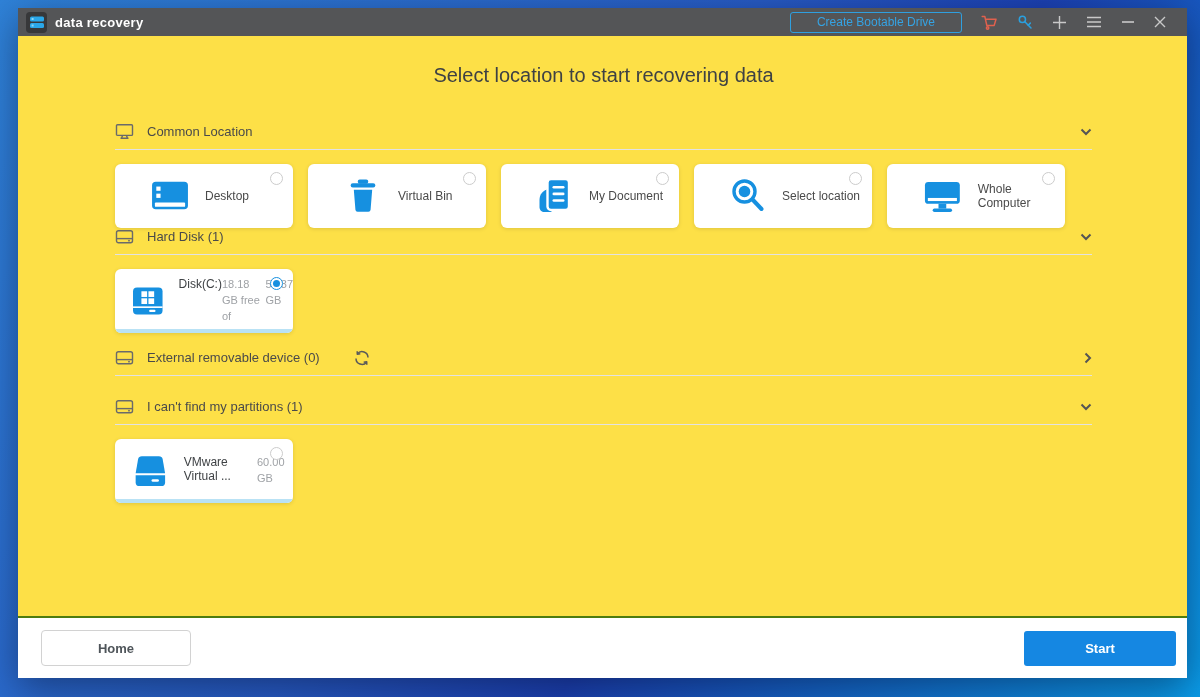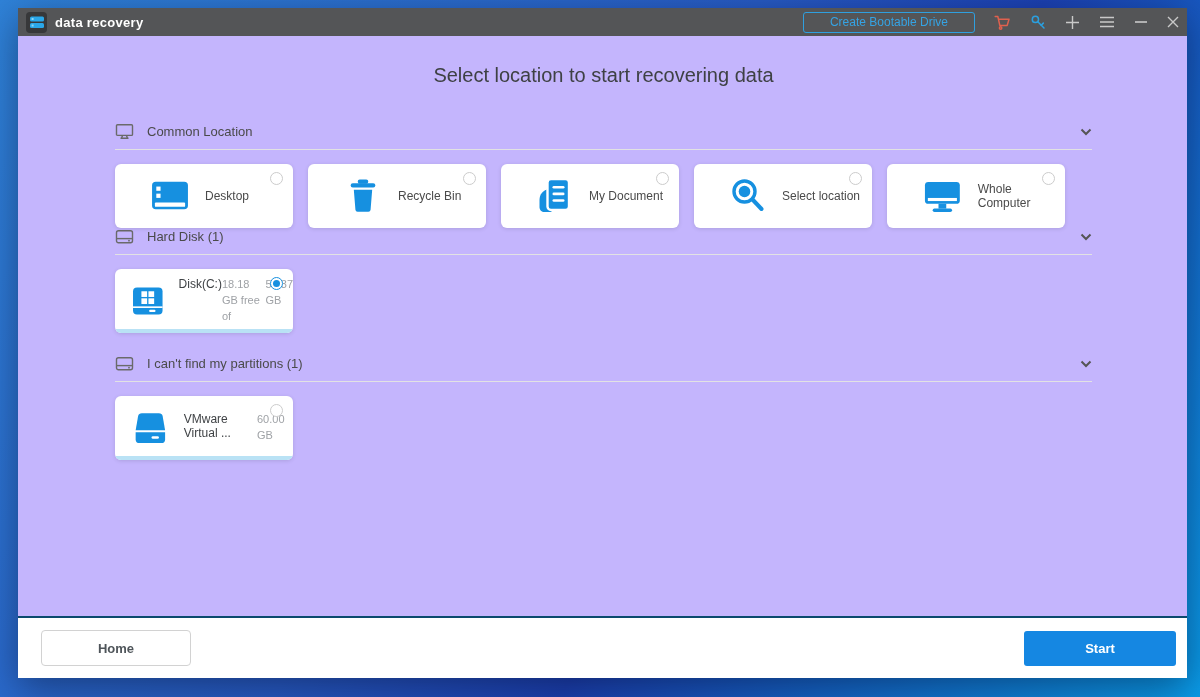--- a/index.html
+++ b/index.html
@@ -3,30 +3,30 @@
 <meta charset="utf-8">
 <style>
   * { margin:0; padding:0; box-sizing:border-box; }
   html,body { width:1200px; height:697px; overflow:hidden; font-family:"Liberation Sans",sans-serif; }
   body { background: linear-gradient(125deg,#2f82d8 0%,#275bc4 45%,#1c41b2 62%,#0a9be7 100%); position:relative; }
 
   .window { position:absolute; left:18px; top:8px; width:1169px; height:670px;
             display:flex; flex-direction:column; box-shadow:0 10px 35px rgba(0,0,20,.4); }
 
   
-  .titlebar { height:28px; background:#545557; display:flex; align-items:center; padding:0 8px 0 8px; flex:0 0 auto; }
+  .titlebar { height:28px; background:#545557; display:flex; align-items:center; padding:0 21px 0 8px; flex:0 0 auto; }
   .logo { width:21px; height:21px; background:#37383a; border-radius:4px; display:flex; align-items:center; justify-content:center; margin-right:8px; }
   .app-name { color:#ffffff; font-weight:bold; font-size:13px; letter-spacing:.3px; }
   .tb-right { margin-left:auto; display:flex; align-items:center; gap:19px; }
   .cbd-btn { background:transparent; border:1px solid #2f9fdf; color:#35a3e3; font-size:12px;
              border-radius:3px; height:21px; padding:0 26px; cursor:pointer; font-family:inherit; line-height:18px; }
   .tb-icon { display:flex; align-items:center; justify-content:center; cursor:pointer; background:none; border:none; padding:0; }
 
   
-  .content { flex:1 1 auto; background:#c4b5fd; border-bottom:2px solid #0c4a6e; padding:0 95px 0 97px; overflow:hidden; }
+  .content { flex:1 1 auto; background:#fde047; border-bottom:2px solid #4d7c0f; padding:0 95px 0 97px; overflow:hidden; }
   .heading { text-align:center; font-size:20px; font-weight:400; color:#3e4144; margin:28px 0 36px; }
 
   .section-header { display:flex; align-items:center; gap:13px; color:#4a4a4a; font-size:13px;
                     padding-bottom:9px; border-bottom:1px solid #e2e2e3; cursor:pointer; }
   .section-header .chev { margin-left:auto; display:flex; }
   .sh-common { margin-top:0; }
   .sh-hd { }
   .sh-ext { margin-top:16px; }
   .sh-part { margin-top:22px; }
 
@@ -147,21 +147,21 @@
         <span class="loc-label">Desktop</span>
         <span class="radio"></span>
       </div>
 
       <div class="card loc-card">
         <svg width="38" height="36" viewBox="0 0 40 38">
           <rect x="14.5" y="1.5" width="11" height="4.5" rx="2" fill="#1690e0"></rect>
           <rect x="7" y="5.5" width="26" height="4.5" rx="2.2" fill="#1690e0"></rect>
           <path d="M10.3 12.5 h19.4 l-1.7 21 a2.3 2.3 0 0 1 -2.3 2.1 h-11.4 a2.3 2.3 0 0 1 -2.3 -2.1 z" fill="#1690e0"></path>
         </svg>
-        <span class="loc-label">Recycle Bin</span>
+        <span class="loc-label">Virtual Bin</span>
         <span class="radio"></span>
       </div>
 
       <div class="card loc-card">
         <svg width="36" height="36" viewBox="0 0 36 36">
           <path d="M12 11 c-6 1 -9.5 5.5 -9.5 11 v7 c0 3 2 5 5 5 h7 v-23 z" fill="#1690e0"></path>
           <rect x="10.5" y="1" width="21.5" height="31" rx="3.5" fill="#1690e0" stroke="#ffffff" stroke-width="2.4"></rect>
           <rect x="15.5" y="8" width="12" height="2.6" rx="1.3" fill="#fff"></rect>
           <rect x="15.5" y="14.6" width="12" height="2.6" rx="1.3" fill="#fff"></rect>
           <rect x="15.5" y="21.2" width="12" height="2.6" rx="1.3" fill="#fff"></rect>
@@ -222,20 +222,41 @@
           <span class="disk-sub">18.18 GB  free of</span>
           <span class="disk-sub">59.37 GB</span>
         </span>
         <span class="radio selected"></span>
         <span class="usage-track">
           <span class="usage-fill" style="width: 69%;"></span>
         </span>
       </div>
     </div>
 
+    <div class="section-header sh-ext">
+      <svg width="19" height="17" viewBox="0 0 19 17" fill="none" stroke="#6a6a6a" stroke-width="1.4">
+        <rect x="1.5" y="2.8" width="16" height="12" rx="2"></rect>
+        <path d="M1.8 10.6 H17.2"></path>
+        <circle cx="14" cy="12.7" r="0.9" fill="#6a6a6a" stroke="none"></circle>
+      </svg>
+      <span>External removable device (0)</span>
+      <button class="refresh-btn">
+        <svg width="16" height="16" viewBox="0 0 16 16" fill="none" stroke="#5a5a5a" stroke-width="1.5" stroke-linejoin="round">
+          <path d="M14 7.6 a6 6 0 0 0 -10.6 -3.8"></path>
+          <path d="M3.2 1.2 L3.3 4.3 6.3 3.7"></path>
+          <path d="M2 8.4 a6 6 0 0 0 10.6 3.8"></path>
+          <path d="M12.8 14.8 L12.7 11.7 9.7 12.3"></path>
+        </svg>
+      </button>
+      <span class="chev">
+        <svg width="8" height="12" viewBox="0 0 8 12" fill="none" stroke="#555" stroke-width="2">
+            <polyline points="1.5,1.5 6,6 1.5,10.5"></polyline>
+          </svg>
+      </span>
+    </div>
 
     <div class="section-header sh-part">
       <svg width="19" height="17" viewBox="0 0 19 17" fill="none" stroke="#6a6a6a" stroke-width="1.4">
         <rect x="1.5" y="2.8" width="16" height="12" rx="2"></rect>
         <path d="M1.8 10.6 H17.2"></path>
         <circle cx="14" cy="12.7" r="0.9" fill="#6a6a6a" stroke="none"></circle>
       </svg>
       <span>I can't find my partitions (1)</span>
       <span class="chev">
         <svg width="12" height="8" viewBox="0 0 12 8" fill="none" stroke="#555" stroke-width="2">

